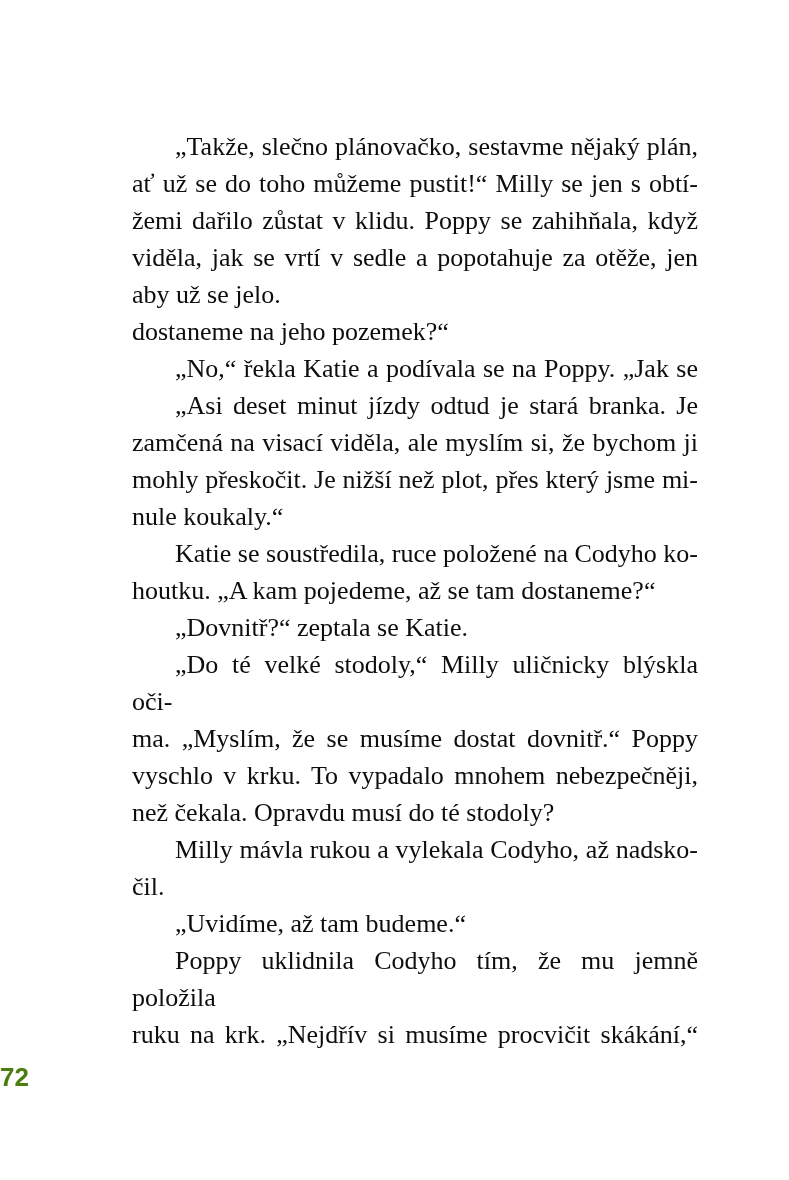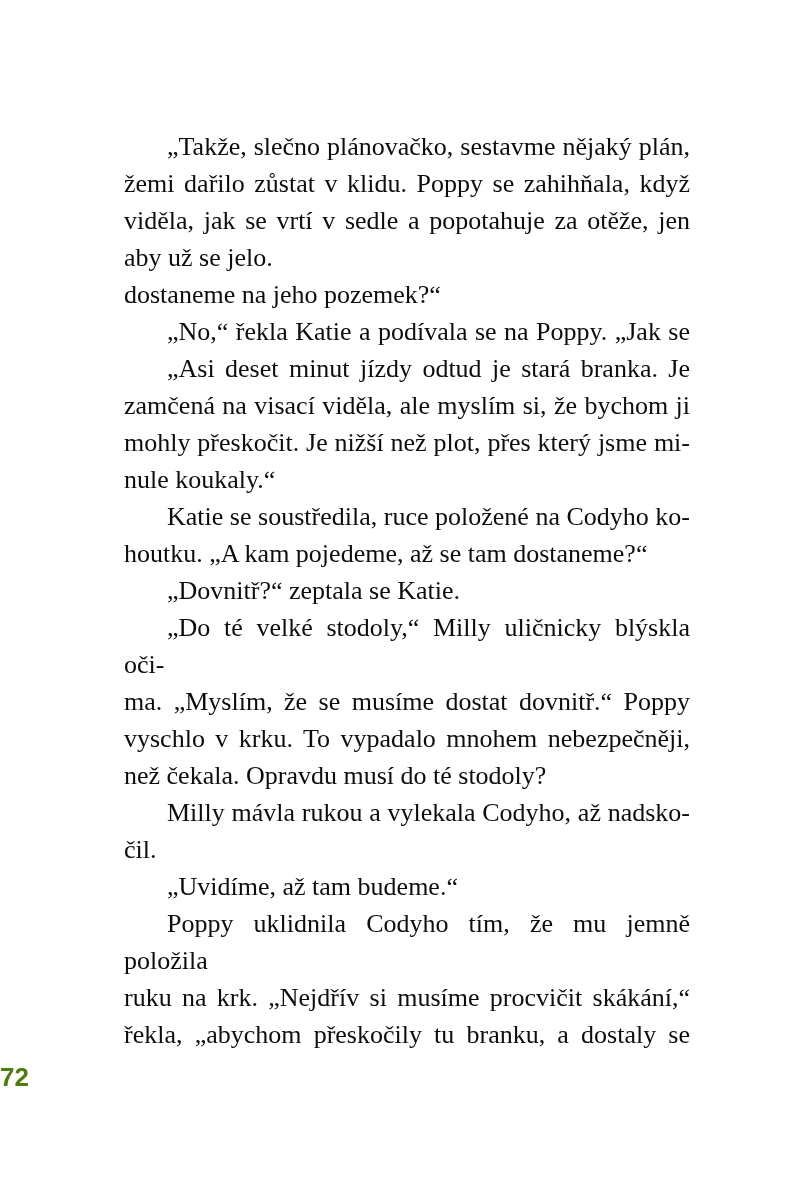--- a/index.html
+++ b/index.html
@@ -11,21 +11,21 @@
     position: relative;
     width: 789px;
     height: 1180px;
     background: #ffffff;
     overflow: hidden;
     font-family: "Liberation Serif", serif;
     color: #0d0d0d;
   }
   .text-block {
     position: absolute;
-    left: 124px;
+    left: 132px;
     top: 128px;
     width: 566px;
     font-size: 26px;
     line-height: 37px;
   }
   .paragraph {
     margin: 0;
     padding: 0;
   }
   .line {
@@ -50,20 +50,21 @@
     color: #4d7c0f;
   }
 </style>
 </head>
 <body>
 
 <div class="page">
   <div class="text-block" id="text-block">
       <div class="paragraph">
         <div class="line first justified">„Takže, slečno plánovačko, sestavme nějaký plán,</div>
+        <div class="line justified">ať už se do toho můžeme pustit!“ Milly se jen s obtí-</div>
         <div class="line justified">žemi dařilo zůstat v klidu. Poppy se zahihňala, když</div>
         <div class="line justified">viděla, jak se vrtí v sedle a popotahuje za otěže, jen</div>
         <div class="line">aby už se jelo.</div>
       </div>
       <div class="paragraph">
         <div class="line">dostaneme na jeho pozemek?“</div>
         <div class="line first justified">„No,“ řekla Katie a podívala se na Poppy. „Jak se</div>
       </div>
       <div class="paragraph">
         <div class="line first justified">„Asi deset minut jízdy odtud je stará branka. Je</div>
@@ -87,17 +88,16 @@
       <div class="paragraph">
         <div class="line first justified">Milly mávla rukou a vylekala Codyho, až nadsko-</div>
         <div class="line">čil.</div>
       </div>
       <div class="paragraph">
         <div class="line first">„Uvidíme, až tam budeme.“</div>
       </div>
       <div class="paragraph">
         <div class="line first justified">Poppy uklidnila Codyho tím, že mu jemně položila</div>
         <div class="line justified">ruku na krk. „Nejdřív si musíme procvičit skákání,“</div>
-        <div class="line justified">řekla, „abychom přeskočily tu branku, a dostaly se</div>
       </div>
     </div>
   <div class="page-number">72</div>
 </div>
 
 </body></html>

